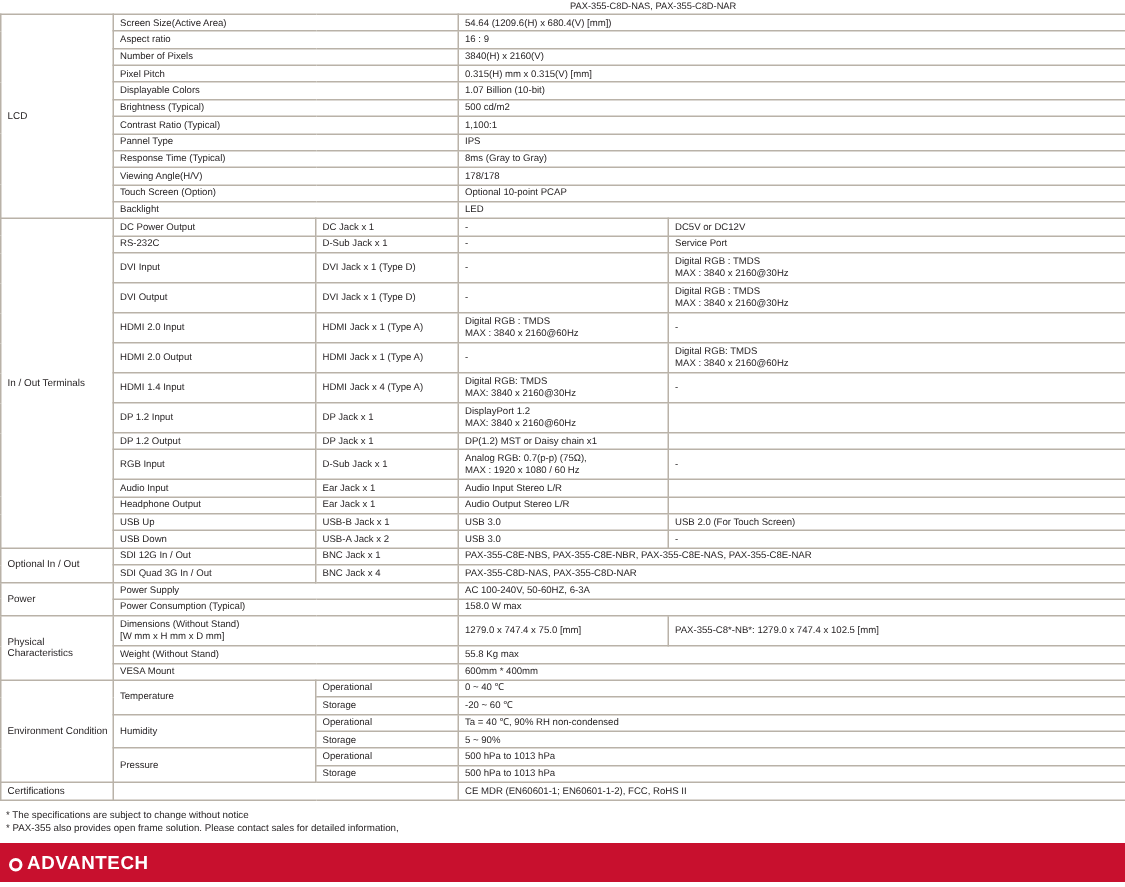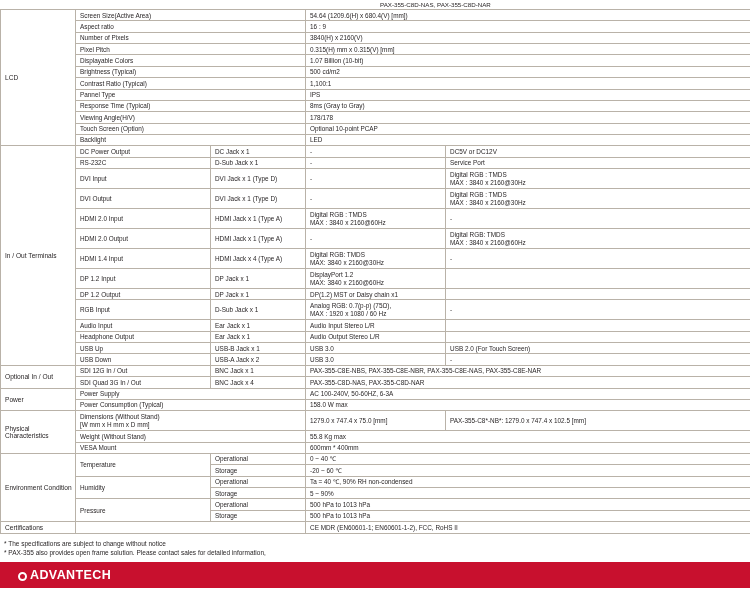--- a/index.html
+++ b/index.html
@@ -58,21 +58,21 @@
   .footer-logo-bar {
     margin-top: 4px;
     width: 750px;
     height: 26px;
     background: #d9534f;
     background: linear-gradient(to right, #c8102e 0%, #c8102e 100%);
     position: relative;
   }
   .footer-logo-bar .logo-box {
     position: absolute;
-    left: 12px; top: 0;
+    left: 0; top: 0;
     height: 26px;
     width: 132px;
     background: #c8102e;
     display: flex;
     align-items: center;
     padding-left: 6px;
   }
   .logo-text {
     color: #ffffff;
     font-weight: bold;

